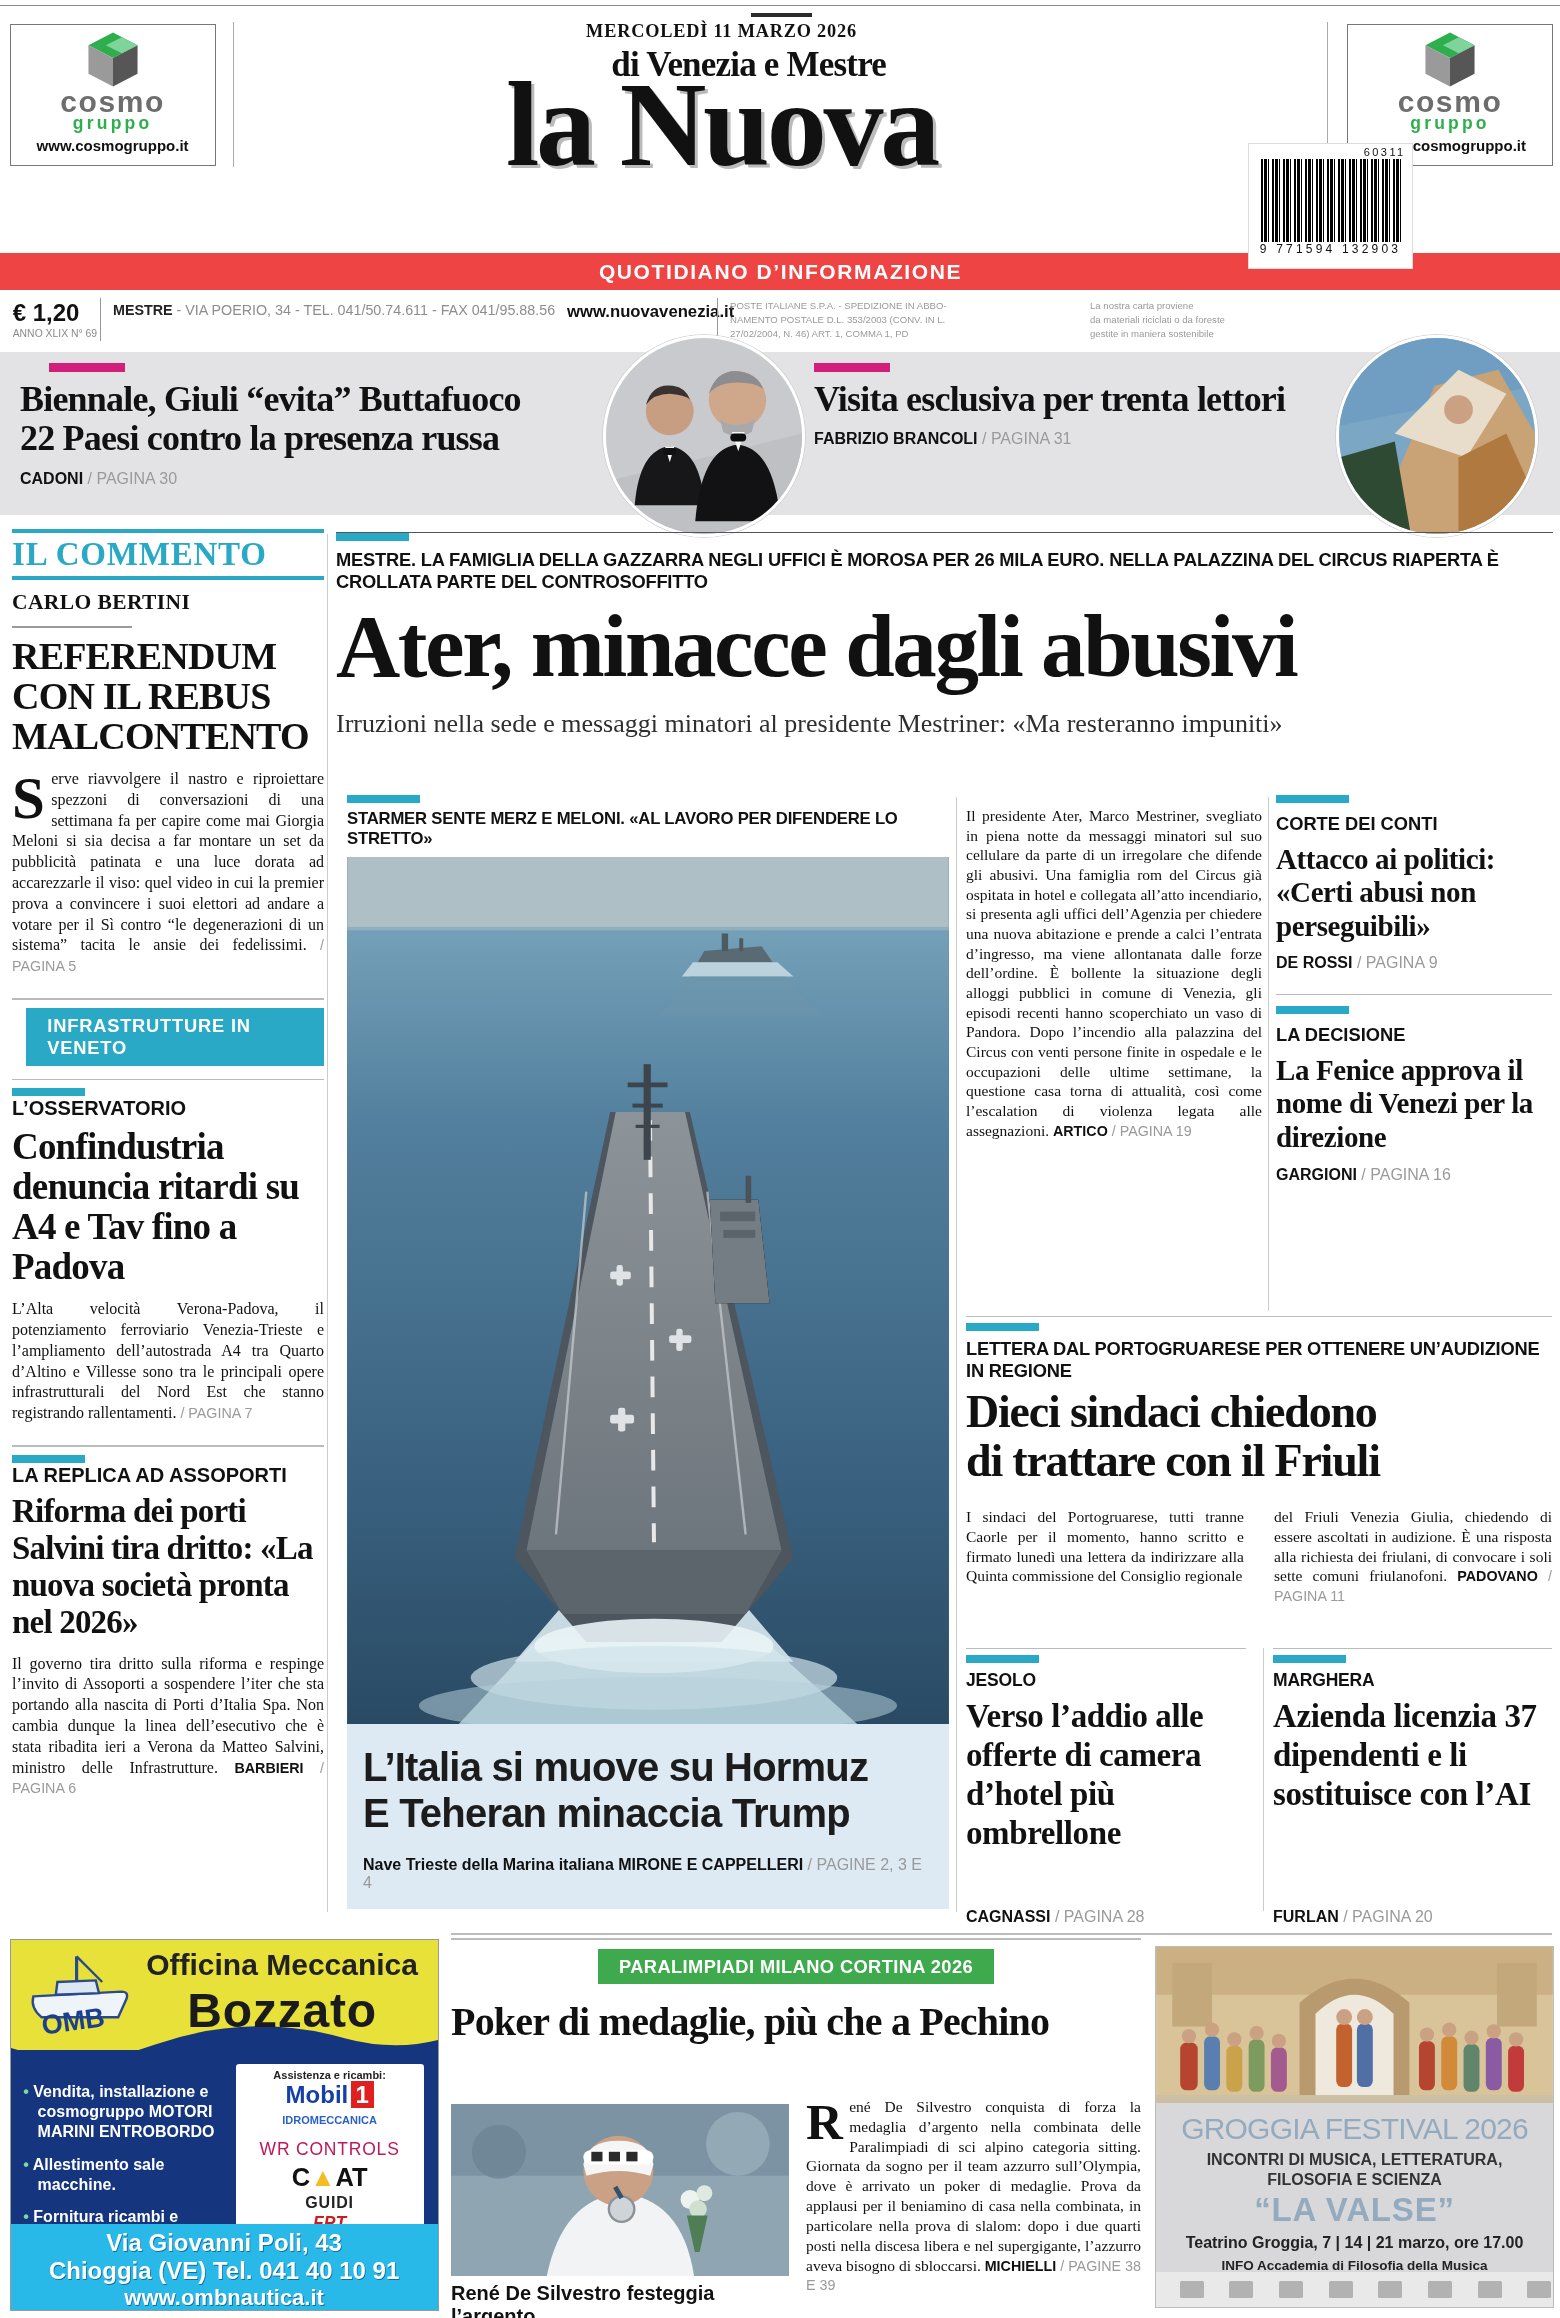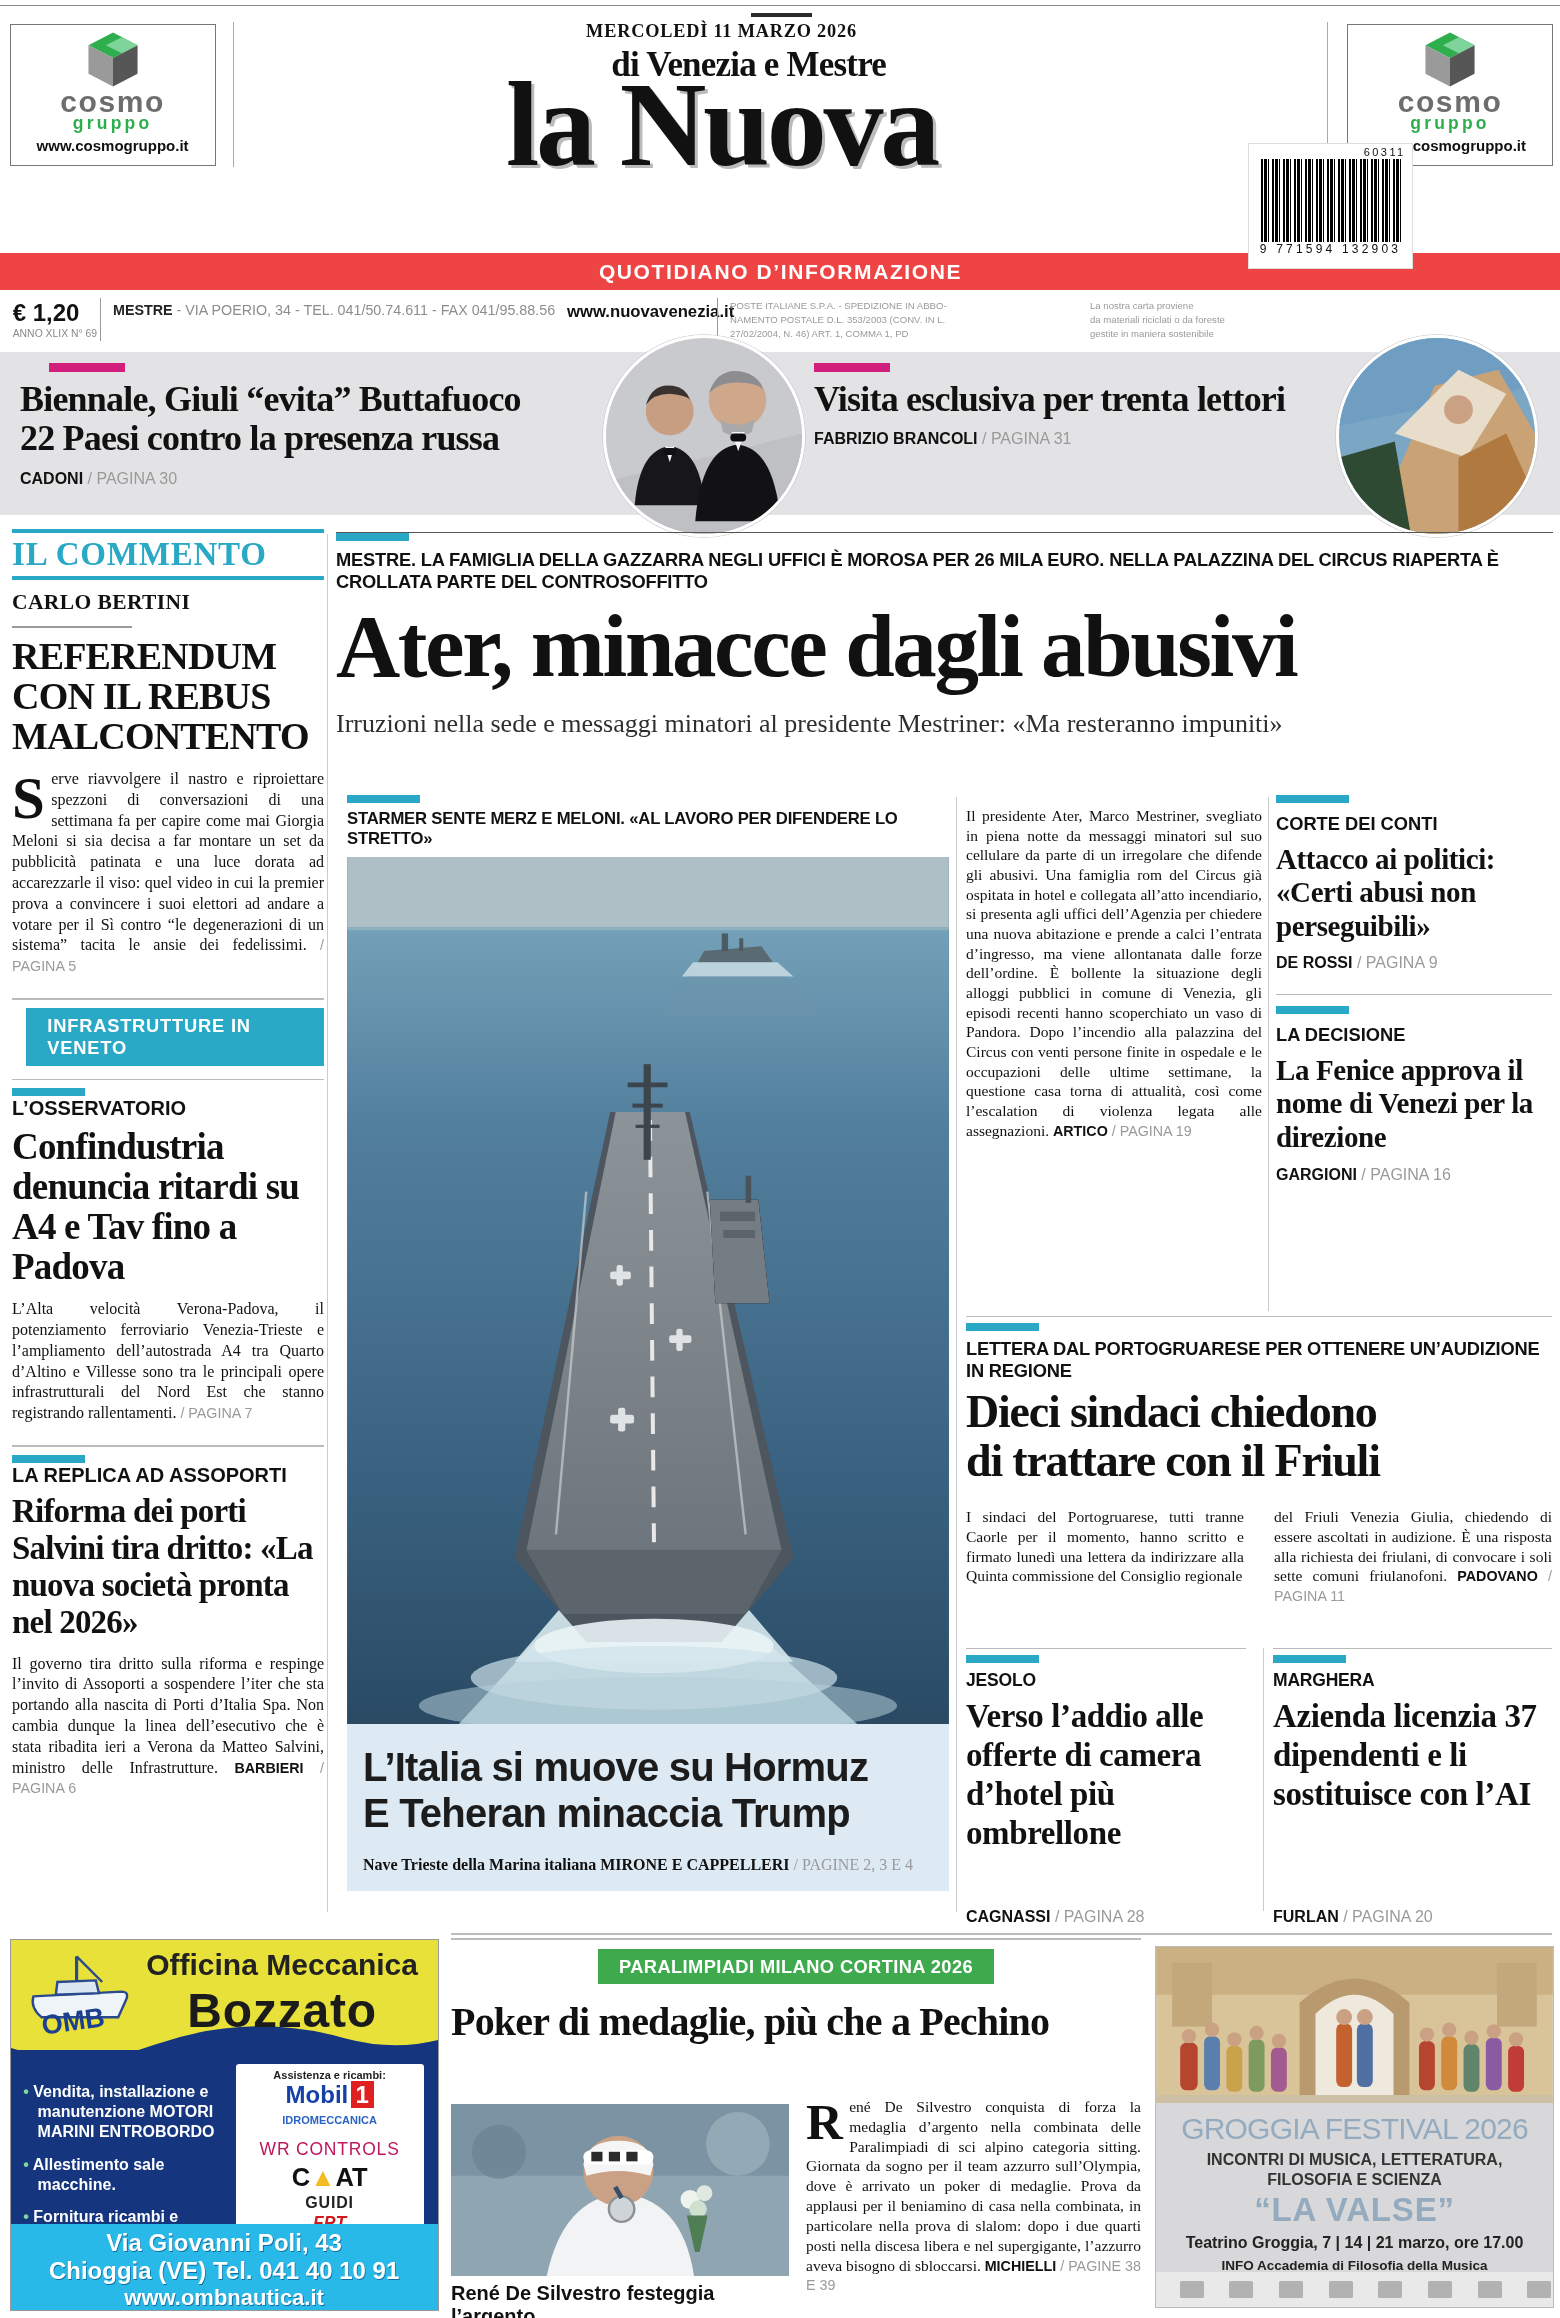--- a/index.html
+++ b/index.html
@@ -90,21 +90,21 @@
   .headline{font-weight:900;font-size:89px;letter-spacing:-2.4px;line-height:1.02;margin-top:8px;}
   .subhead{font-size:26px;color:#2e2e2e;margin-top:17.5px;font-weight:normal;}
 
   
   .feature{position:absolute;left:347px;top:795px;width:602px;}
   .feature .kicker{font-size:16.7px;margin-top:6.4px;}
   .photo{width:602px;height:867px;margin-top:8px;background:#4d7d9c;}
   .capbox{width:570px;background:#dde9f3;padding:21px 16px 17.5px 16px;}
   .captitle{font-family:"Liberation Sans",sans-serif;font-weight:bold;font-size:40px;
         letter-spacing:-0.8px;line-height:1.14;color:#1c1c1c;}
-  .capline{font-family:Liberation Serif, serif;font-size:16px;font-weight:bold;margin-top:19px;}
+  .capline{font-family:Liberation Sans, sans-serif;font-size:16px;font-weight:bold;margin-top:19px;}
 
   
   .midcol{position:absolute;left:966px;top:806px;width:296px;font-size:15.5px;line-height:1.27;}
   
   .rightcol{position:absolute;left:1276px;top:795px;width:276px;}
   .rckicker{font-family:"Liberation Sans",sans-serif;font-weight:bold;font-size:18.3px;margin-top:9.6px;}
   .rctitle{font-weight:bold;font-size:29px;line-height:1.16;letter-spacing:-0.4px;margin-top:8px;}
   .rcby{margin-top:11px;}
   .rcdiv{height:0.8px;background:#bbb;margin:22px 0 11px 0;}
 
@@ -459,21 +459,21 @@
     <svg class="abs" style="left:8px;top:9.6px;" width="120" height="96" viewBox="0 0 150 120">
       <rect x="70" y="8" width="4" height="34" fill="#2a4a8e"></rect>
       <line x1="72" y1="8" x2="104" y2="40" stroke="#2a4a8e" stroke-width="3"></line>
       <path d="M18 58 L128 52 Q138 52 134 62 L124 84 L28 84 Q14 72 18 58 Z" fill="#eef4f8" stroke="#2a4a8e" stroke-width="3"></path>
       <path d="M48 40 L96 38 L100 54 L46 56 Z" fill="#dbe8f2" stroke="#2a4a8e" stroke-width="3"></path>
       <text x="30" y="106" font-family="Liberation Sans" font-size="34" font-weight="bold" fill="#1d3f8f" transform="rotate(-8 30 106)">OMB</text>
     </svg>
     <div class="boz-l1">Officina Meccanica</div>
     <div class="boz-l2">Bozzato</div>
     <div class="boz-bullets">
-      <p>Vendita, installazione e manutenzione MOTORI MARINI ENTROBORDO</p>
+      <p>Vendita, installazione e cosmogruppo MOTORI MARINI ENTROBORDO</p>
       <p>Allestimento sale macchine.</p>
       <p>Fornitura ricambi e accessori nautici.</p>
     </div>
     <div class="boz-white">
       <div class="pt-label">Assistenza e ricambi:</div>
       <div class="pt-mobil"><span>Mobil</span><em>1</em></div>
       <div class="pt-idro">IDROMECCANICA</div>
       <div class="pt-wr">WR CONTROLS</div>
       <div class="pt-cat"><span>C</span><i>▲</i><span>AT</span></div>
       <div><span class="pt-guidi">GUIDI</span></div>

